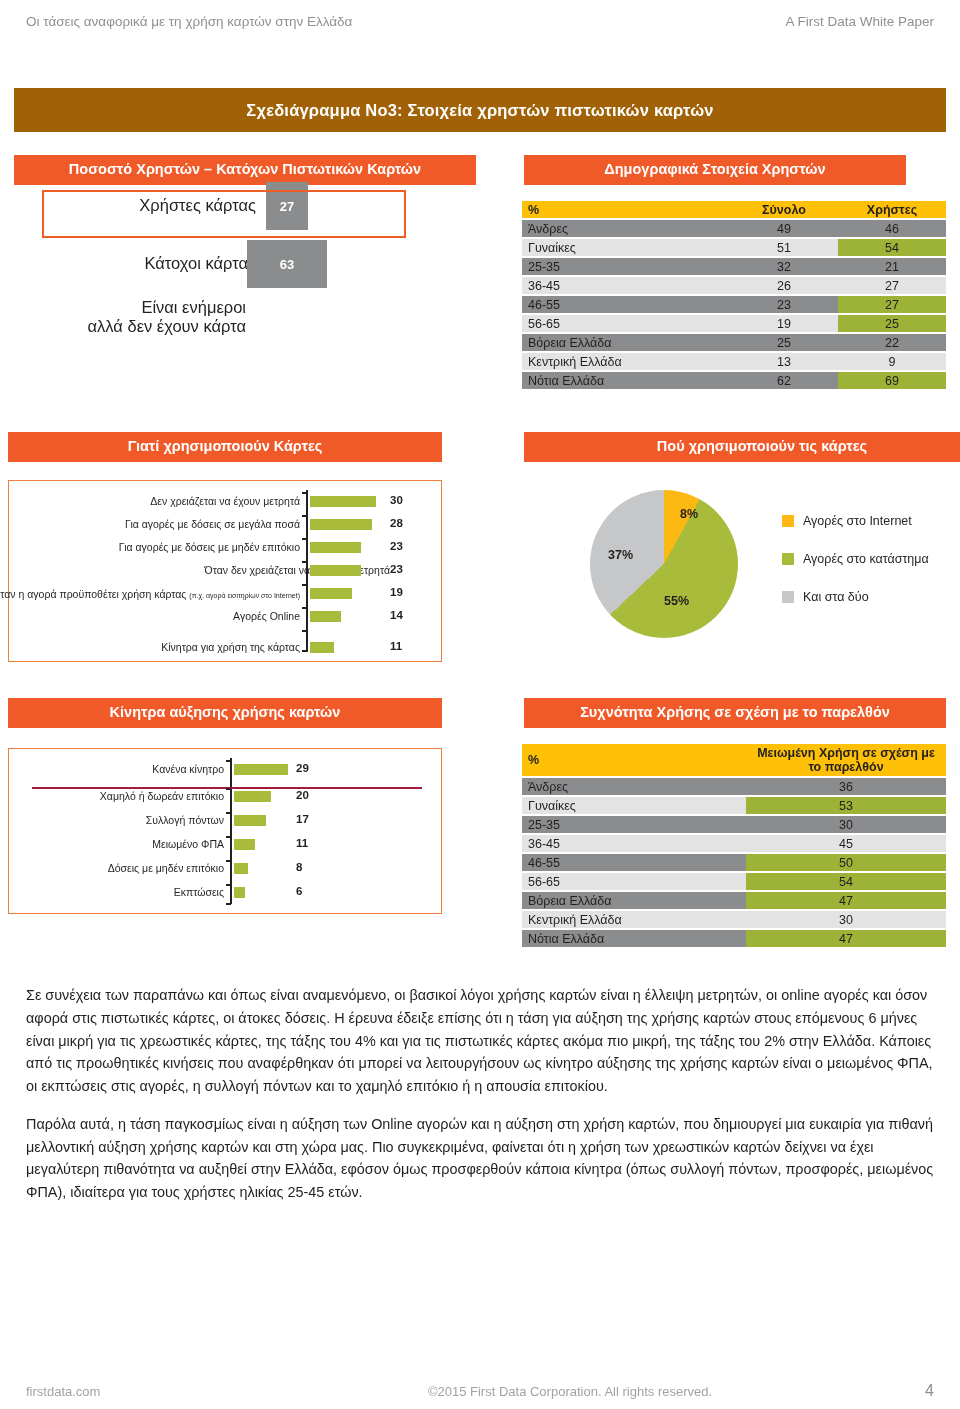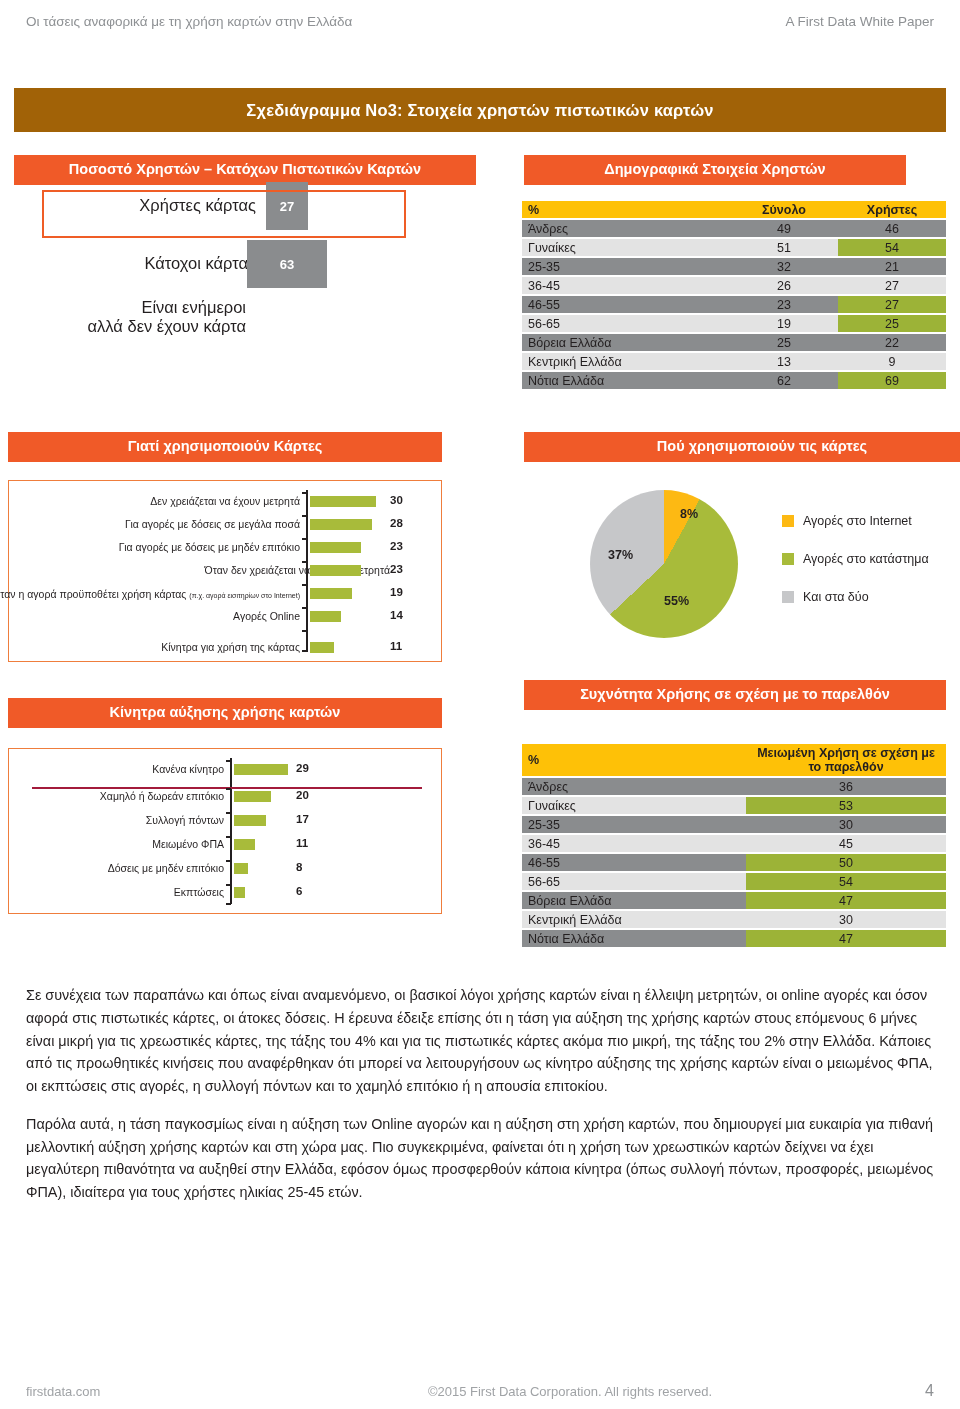--- a/index.html
+++ b/index.html
@@ -135,21 +135,21 @@
 <div class="phead" id="h-funnel" style="left:14px; top:155px; width:462px; height:30px;">Ποσοστό Χρηστών – Κατόχων Πιστωτικών Καρτών</div>
 
 <div class="phead" id="h-demo" style="left:524px; top:155px; width:382px; height:30px;">Δημογραφικά Στοιχεία Χρηστών</div>
 
 <div class="phead" id="h-why" style="left:8px; top:432px; width:434px; height:30px;">Γιατί χρησιμοποιούν Κάρτες</div>
 
 <div class="phead" id="h-where" style="left:524px; top:432px; width:476px; height:30px;">Πού χρησιμοποιούν τις κάρτες</div>
 
 <div class="phead" id="h-motives" style="left:8px; top:698px; width:434px; height:30px;">Κίνητρα αύξησης χρήσης καρτών</div>
 
-<div class="phead" id="h-freq" style="left:524px; top:680px; width:422px; height:30px;">Συχνότητα Χρήσης σε σχέση με το παρελθόν</div>
+<div class="phead" id="h-freq" style="left:524px; top:698px; width:422px; height:30px;">Συχνότητα Χρήσης σε σχέση με το παρελθόν</div>
 
 <div id="funnel-panel">
 
   <div class="funnel-row" style="left:0px; top:0px; width:400px; height:32px;">
     <div class="funnel-label" style="width:250px;">Χρήστες κάρτας</div>
     <div class="funnel-block" style="margin-left:10px; width:42px; height:48px;">27</div>
   </div>
   <div id="funnel-highlight"></div>
 
   <div class="funnel-row" style="left:0px; top:50px; width:400px; height:48px;">

